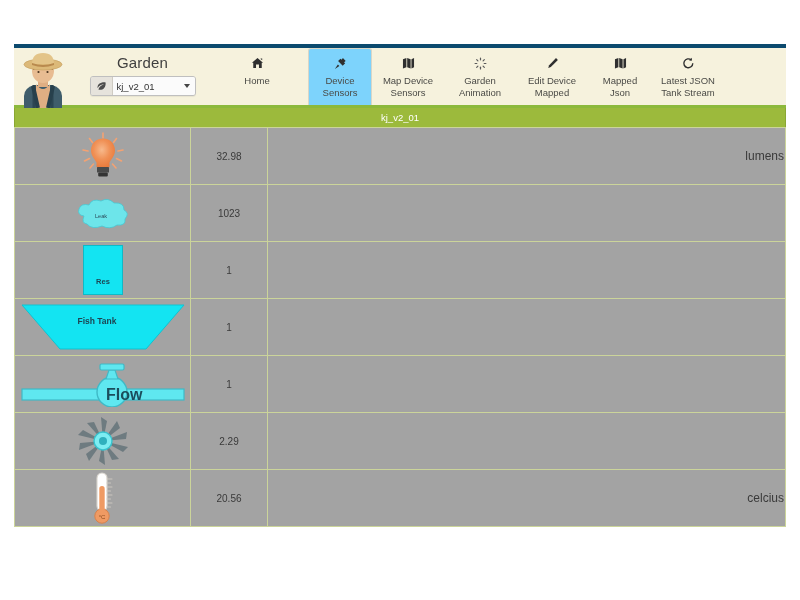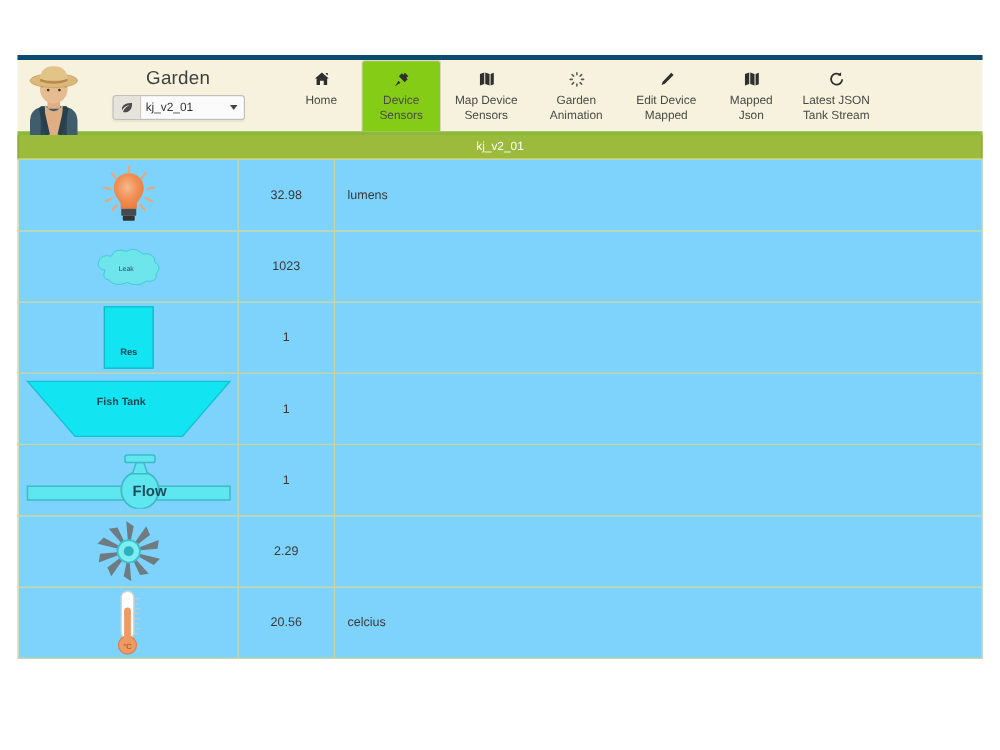--- a/index.html
+++ b/index.html
@@ -98,23 +98,24 @@
     text-align: center;
     color: #4a4a46;
     line-height: 1.25;
     font-size: 9.5px;
     border: 1px solid transparent;
     border-bottom: none;
     cursor: pointer;
   }
   .nav-item.wide { width: 72px; }
   .nav-item.active {
-    background: #84cc16;
+    background: #7dd3fc;
     border-color: #d9d6c6;
     border-radius: 3px 3px 0 0;
+    margin-left: 19px;
   }
   .nav-ico {
     height: 15px;
     font-size: 12px;
     line-height: 15px;
     margin-bottom: 3px;
     color: #2f2f2f;
   }
   .nav-lbl { display: block; white-space: nowrap; }
 
@@ -132,27 +133,27 @@
   }
 
   
   .sensor-table {
     width: 100%;
     border-collapse: collapse;
     table-layout: fixed;
   }
   .sensor-table td {
     border: 1px solid #cbd49a;
-    background: #7dd3fc;
+    background: #a3a3a3;
     height: 49px;
     vertical-align: middle;
   }
   td.c-icon   { width: 176px; padding: 0; text-align: center; }
   td.c-value  { width: 77px;  text-align: center; font-size: 10px; color: #3a3a3a; }
-  td.c-unit   { text-align: left; padding-left: 10px; font-size: 10px; color: #3a3a3a; }
+  td.c-unit   { text-align: right; padding-left: 10px; font-size: 12px; color: #3a3a3a; }
 
   .icon-wrap {
     width: 176px; height: 56px;
     display: flex; align-items: center; justify-content: center;
     position: relative;
   }
 
   
   .bulb { position: relative; width: 46px; height: 48px; }
 
@@ -190,21 +191,21 @@
   .fish { position: relative; width: 166px; height: 48px; }
   .fish-lbl {
     position: absolute; left: 0; right: 12px; top: 13px;
     text-align: center; font-size: 8.5px; color: #1d4452; font-weight: bold;
   }
 
   
   .flow { position: relative; width: 166px; height: 46px; }
   .flow-lbl {
     position: absolute; left: 86px; top: 25px;
-    font-size: 12px; color: #1b4d5c; font-weight: bold;
+    font-size: 16px; color: #1b4d5c; font-weight: bold;
   }
 
   
   .impeller { position: relative; width: 52px; height: 50px; }
 
   
   .thermo { position: relative; width: 30px; height: 52px; }
 </style>
 </head>
 <body>

